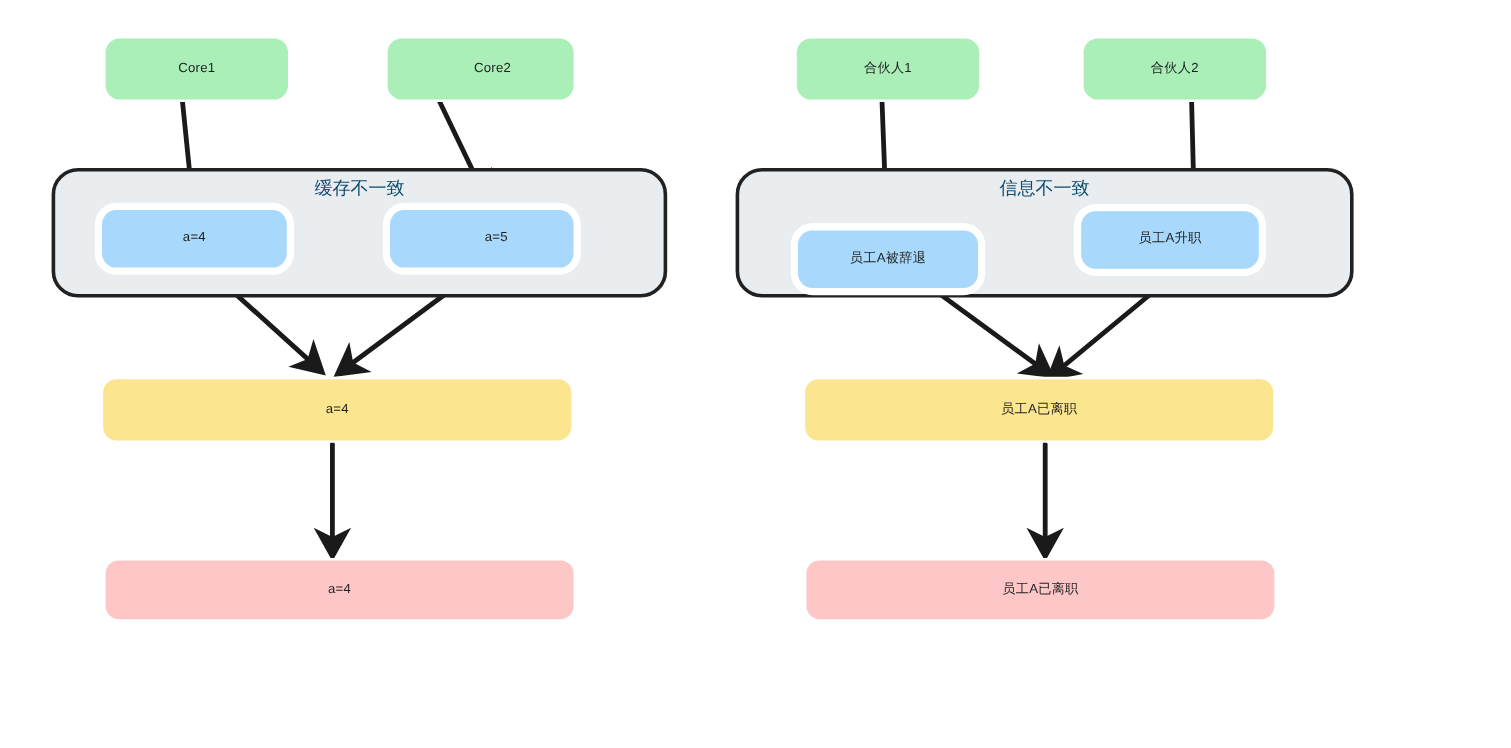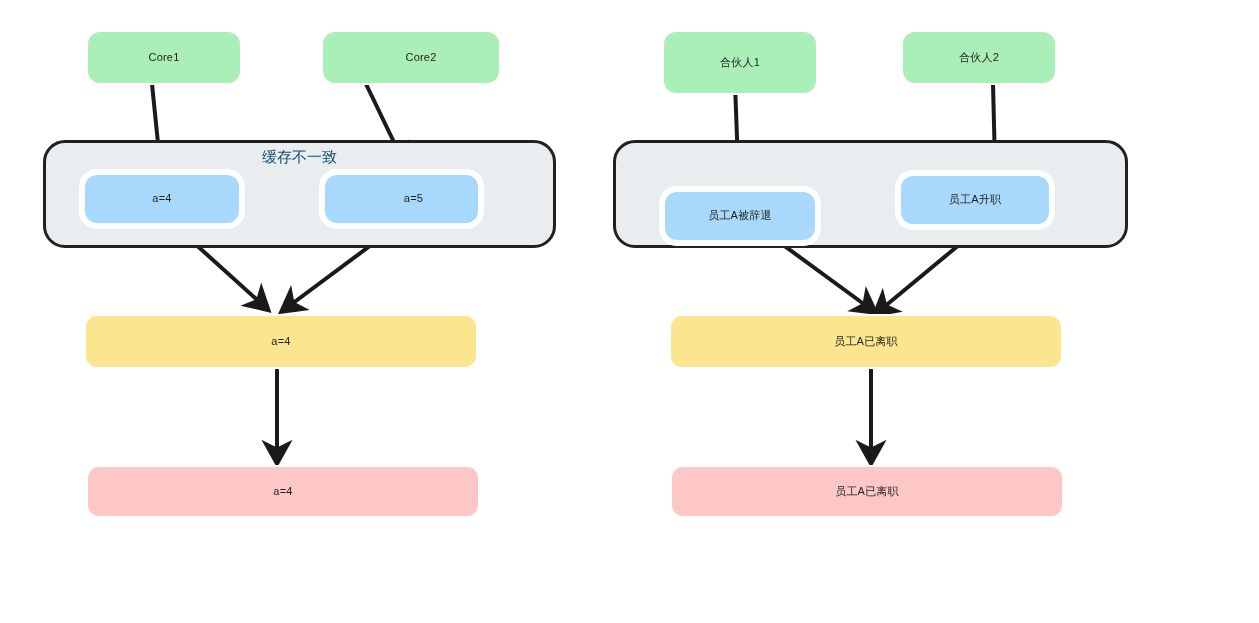--- a/index.html
+++ b/index.html
@@ -117,43 +117,44 @@
     </g>
   </svg>
 
   <div class="group-box" style="left:43px; top:140px; width:513px; height:108px;"></div>
   <div class="group-label" style="left:43px; top:148px; width:513px;">缓存不一致</div>
 
   <div class="node node-green" style="left:88px; top:32px; width:152px; height:51px;">
     <span>Core1</span>
   </div>
 
-  <div class="node node-green" style="left:323px; top:32px; width:176px; height:51px;padding-left:20px;">
+  <div class="node node-green" style="left:323px; top:32px; width:155px; height:51px;padding-left:20px;">
     <span>Core2</span>
   </div>
 
   <div class="node node-blue" style="left:85px; top:175px; width:154px; height:48px;">
     <span>a=4</span>
   </div>
 
   <div class="node node-blue" style="left:325px; top:175px; width:153px; height:48px;padding-left:24px;">
     <span>a=5</span>
   </div>
 
   <div class="node node-yellow" style="left:86px; top:316px; width:390px; height:51px;">
     <span>a=4</span>
   </div>
 
   <div class="node node-pink" style="left:88px; top:467px; width:390px; height:49px;">
     <span>a=4</span>
   </div>
 
   <div class="group-box" style="left:613px; top:140px; width:515px; height:108px;"></div>
+  <div class="group-label" style="left:613px; top:148px; width:515px;">信息不一致</div>
 
-  <div class="node node-green" style="left:664px; top:32px; width:152px; height:61px;">
+  <div class="node node-green" style="left:664px; top:32px; width:152px; height:51px;">
     <span>合伙人1</span>
   </div>
 
   <div class="node node-green" style="left:903px; top:32px; width:152px; height:51px;">
     <span>合伙人2</span>
   </div>
 
   <div class="node node-blue" style="left:665px; top:176px; width:150px; height:48px;margin-top:16px;">
     <span>员工A被辞退</span>
   </div>

